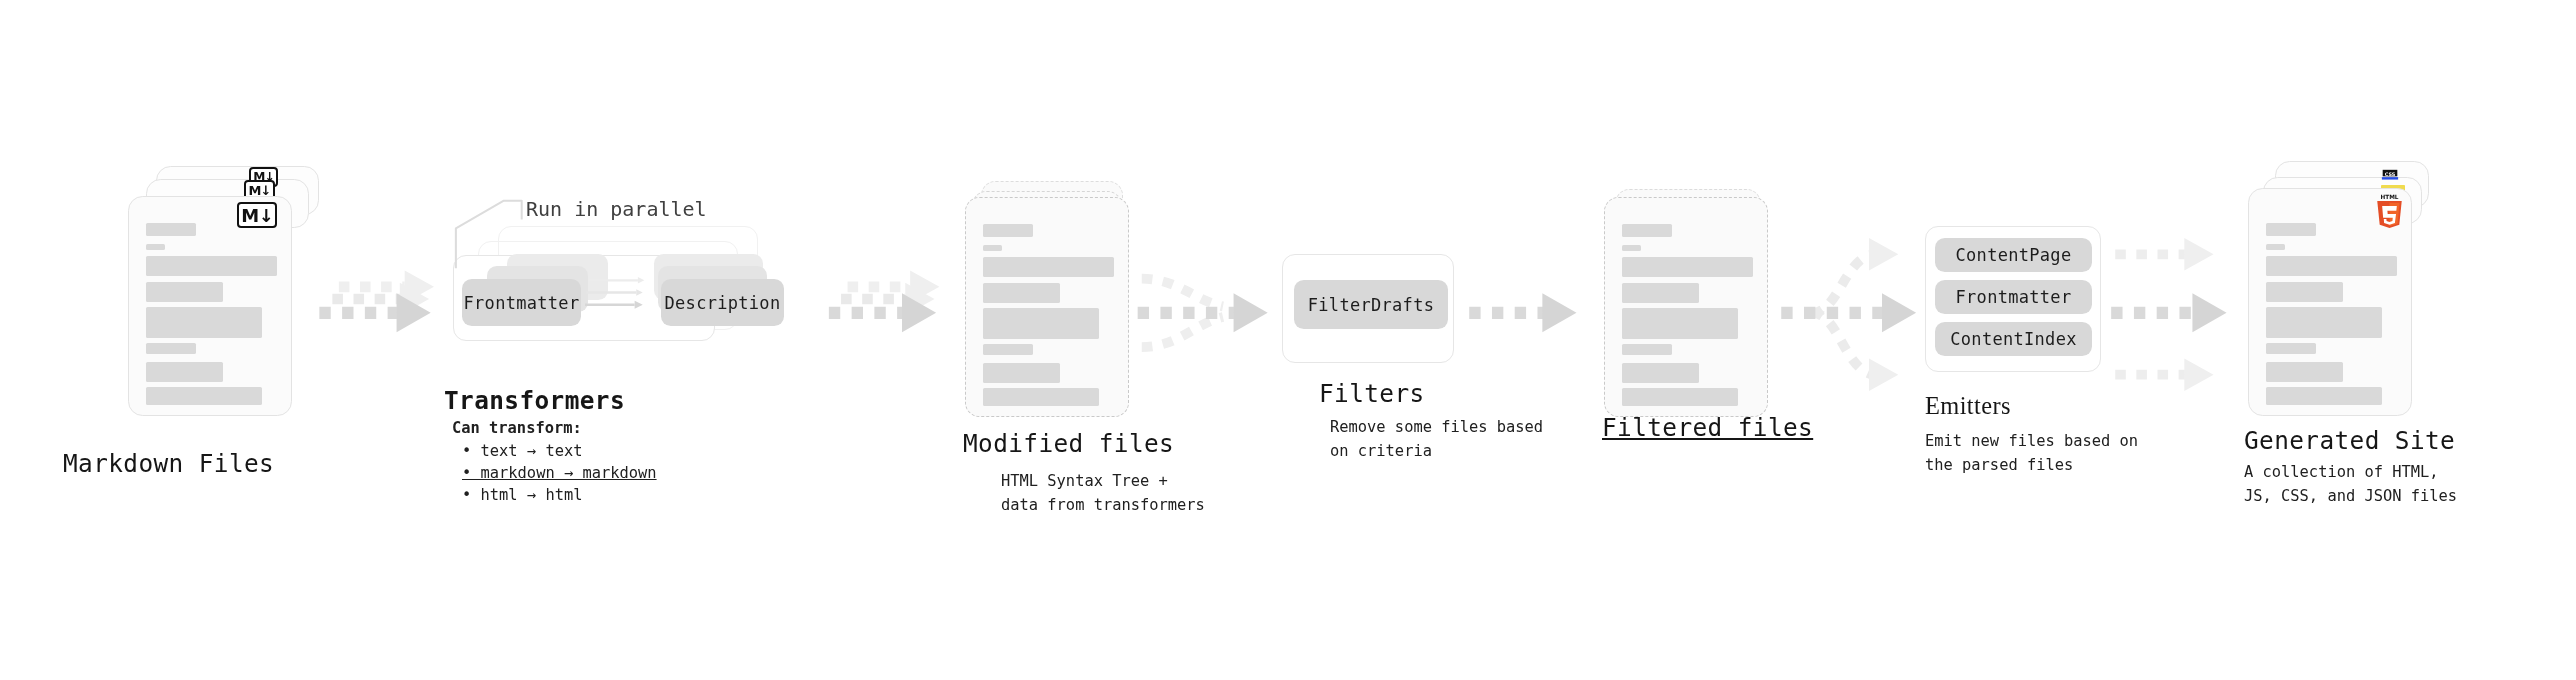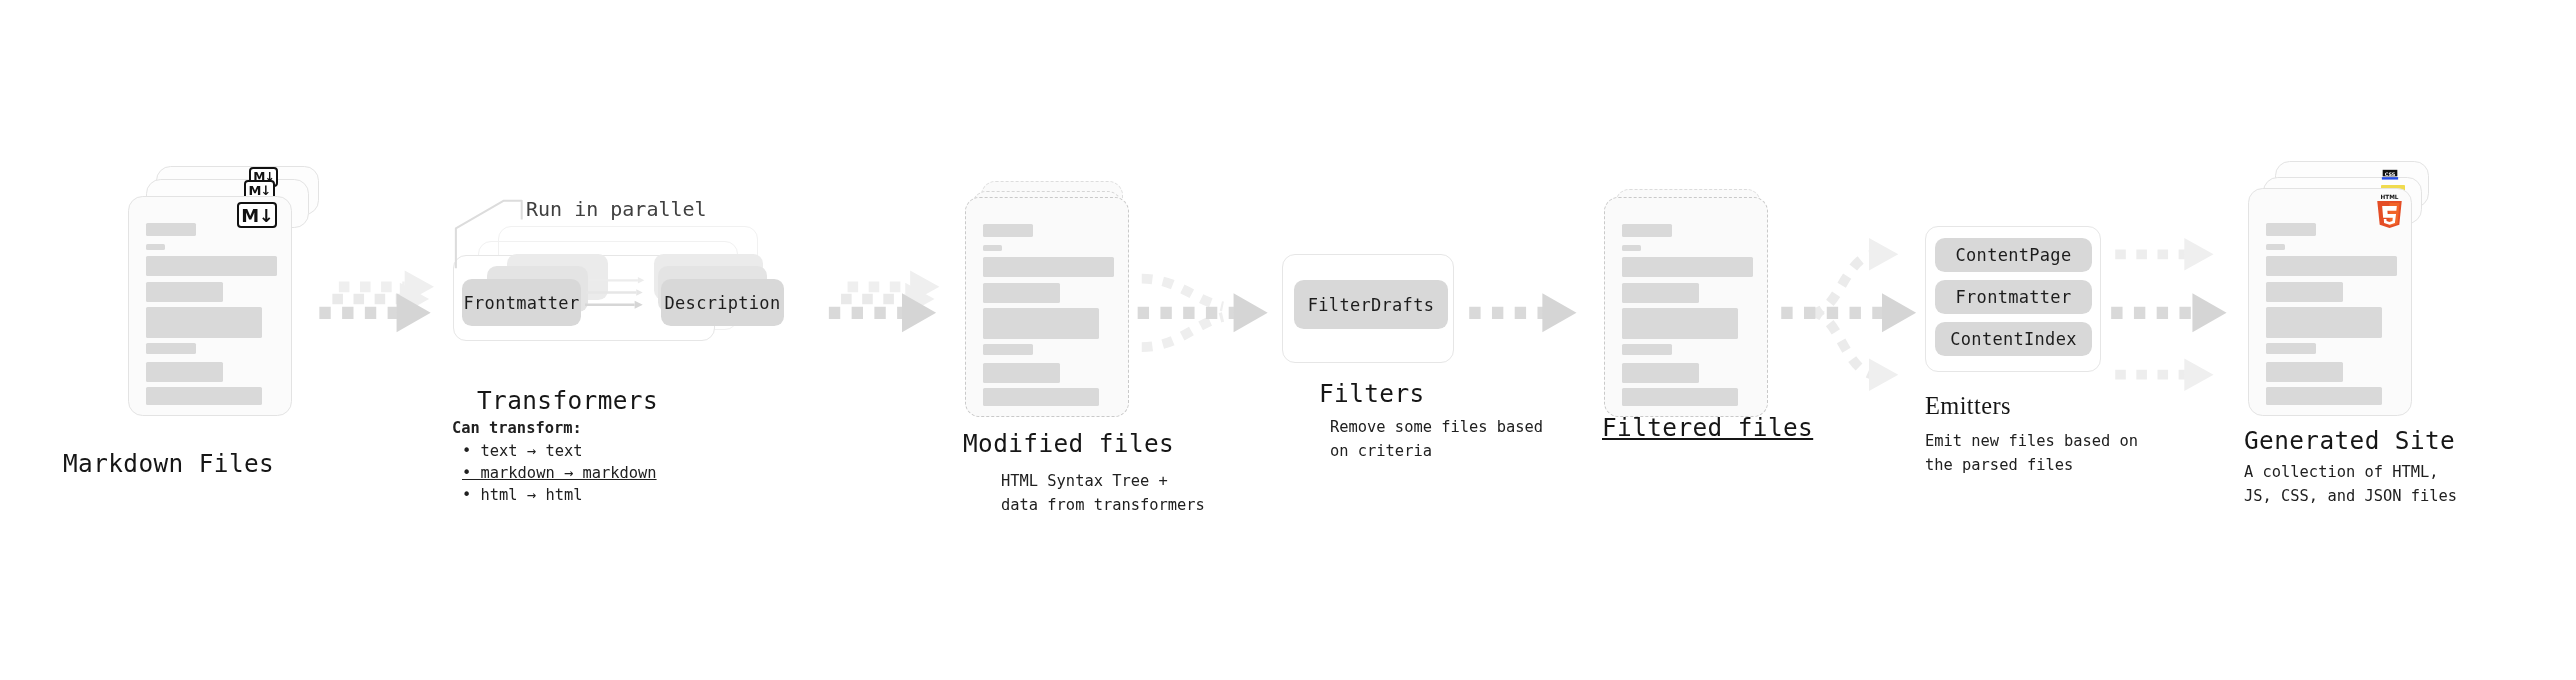--- a/index.html
+++ b/index.html
@@ -119,21 +119,21 @@
     <div class="pbox" style="left:453px; top:255px; width:262px; height:86px;"></div>
 
     <div class="chip ghost" style="left:507px; top:254px; width:101px; height:46px;">·</div>
     <div class="chip ghost" style="left:654px; top:254px; width:109px; height:46px;">·</div>
     <div class="chip ghost2" style="left:487px; top:266px; width:101px; height:46px;">·</div>
     <div class="chip ghost2" style="left:658px; top:266px; width:109px; height:46px;">·</div>
 
     <div class="chip" style="left:462px; top:279px; width:119px; height:47px;">Frontmatter</div>
     <div class="chip" style="left:661px; top:279px; width:123px; height:47px;">Description</div>
 
-    <div class="title" style="left:477px; top:386px;">Transformers</div>
+    <div class="title" style="left:444px; top:386px;font-weight:bold;">Transformers</div>
     <div class="sub" style="left:452px; top:417px;font-weight:bold;">Can transform:</div>
     <div class="bullets" style="left:462px; top:440px;">• text → text</div>
     <div class="bullets" style="left:462px; top:462px;text-decoration:underline;">• markdown → markdown</div>
     <div class="bullets" style="left:462px; top:484px;">• html → html</div>
   </div>
 
   <div>
     <div class="doc dashed" style="left:981px; top:181px; width:142px; height:41px; border-color:#dddddd;"></div>
     <div class="doc dashed" style="left:972px; top:191px; width:150px; height:41px; border-color:#d6d6d6;"></div>
     <div class="doc dashed" style="left:965px; top:197px; width:164px; height:220px;">

